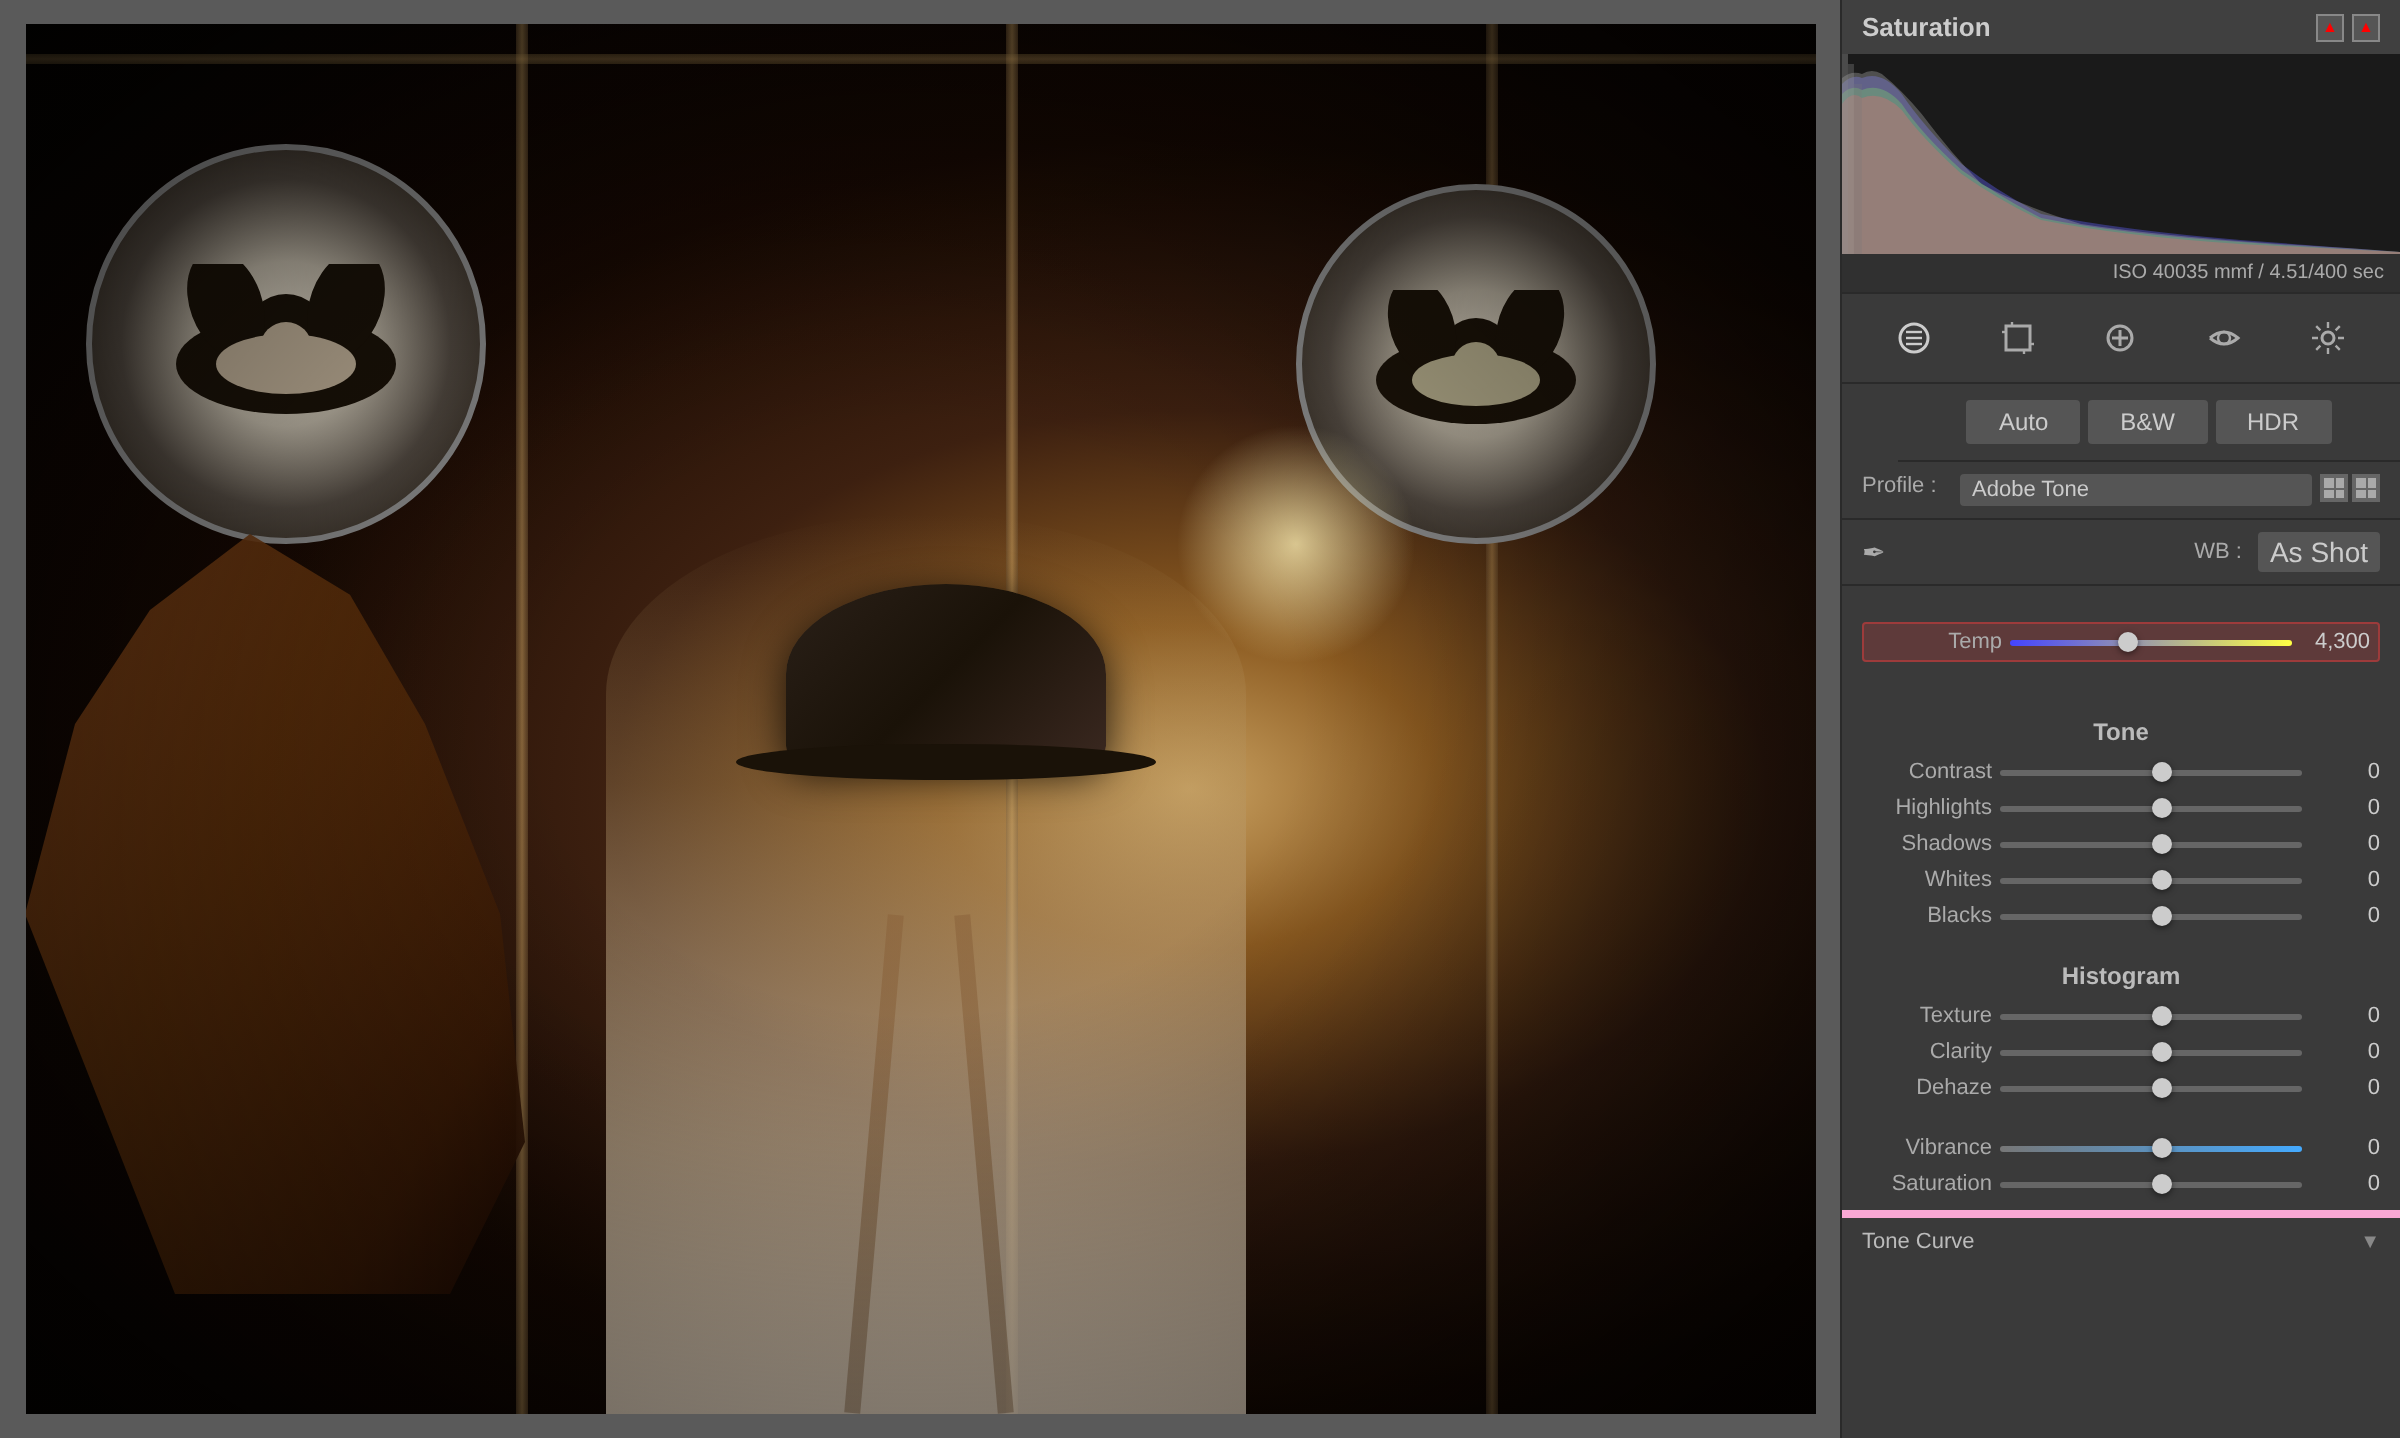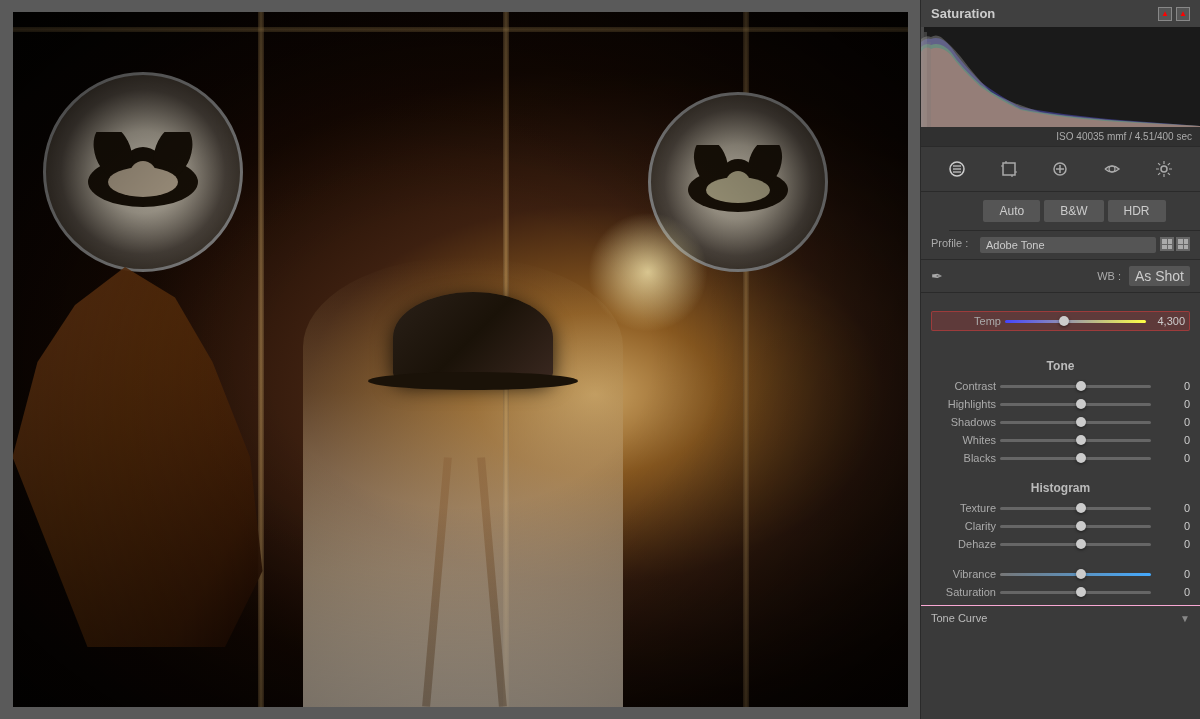--- a/index.html
+++ b/index.html
@@ -373,21 +373,21 @@
       border-radius: 3px;
     }
 
     .tone-curve-row {
       padding: 6px 10px;
       color: #bbb;
       font-size: 11px;
       display: flex;
       align-items: center;
       justify-content: space-between;
-      border-top: 1px solid #f9a8d4;
+      border-top: 4px solid #f9a8d4;
     }
 
     .chevron-right {
       font-size: 10px;
       color: #888;
     }
   </style>
 </head>
 <body>
 

